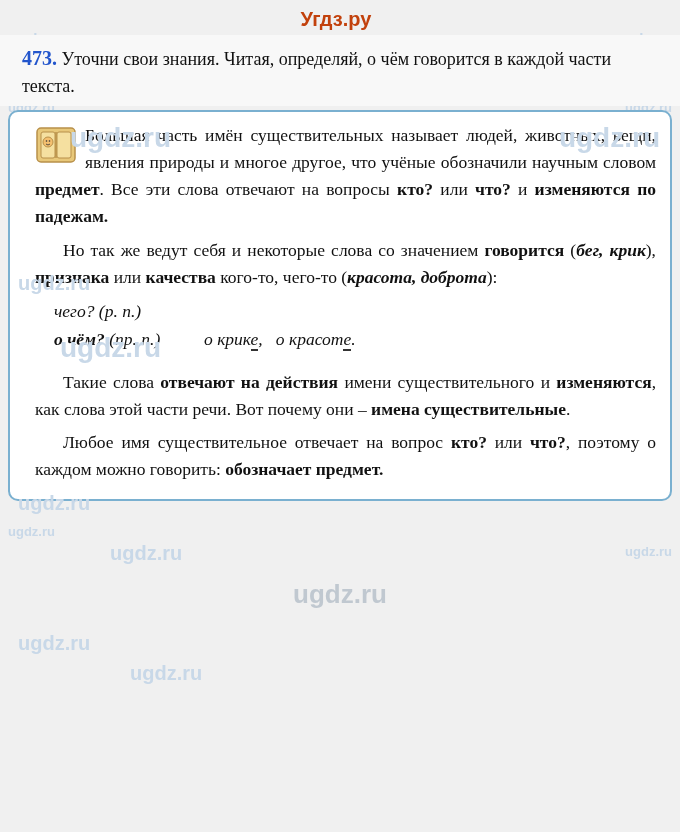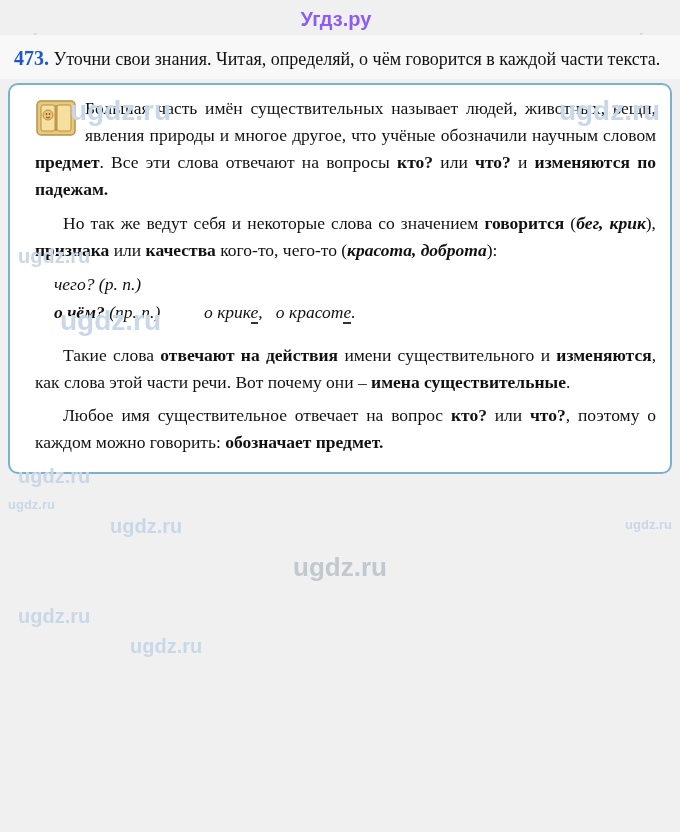--- a/index.html
+++ b/index.html
@@ -22,34 +22,34 @@
       position: absolute;
       pointer-events: none;
       user-select: none;
     }
 
     .header {
       text-align: center;
       padding: 8px 8px 4px 0;
       font-size: 20px;
       font-weight: bold;
-      color: #8b5cf6;
+      color: #c2410c;
       font-family: Arial, sans-serif;
       background: #f0f0f0;
     }
 
     .task-number {
       color: #2255cc;
       font-weight: bold;
       font-size: 20px;
     }
 
     .task-text-area {
       background: #f8f8f8;
-      padding: 8px 14px 6px 14px;
+      padding: 8px 14px 6px 22px;
       font-size: 18px;
       line-height: 1.5;
       position: relative;
     }
 
     .main-box {
       border: 2px solid #7ab0d0;
       border-radius: 10px;
       margin: 4px 8px 8px 8px;
       background: #fff;

